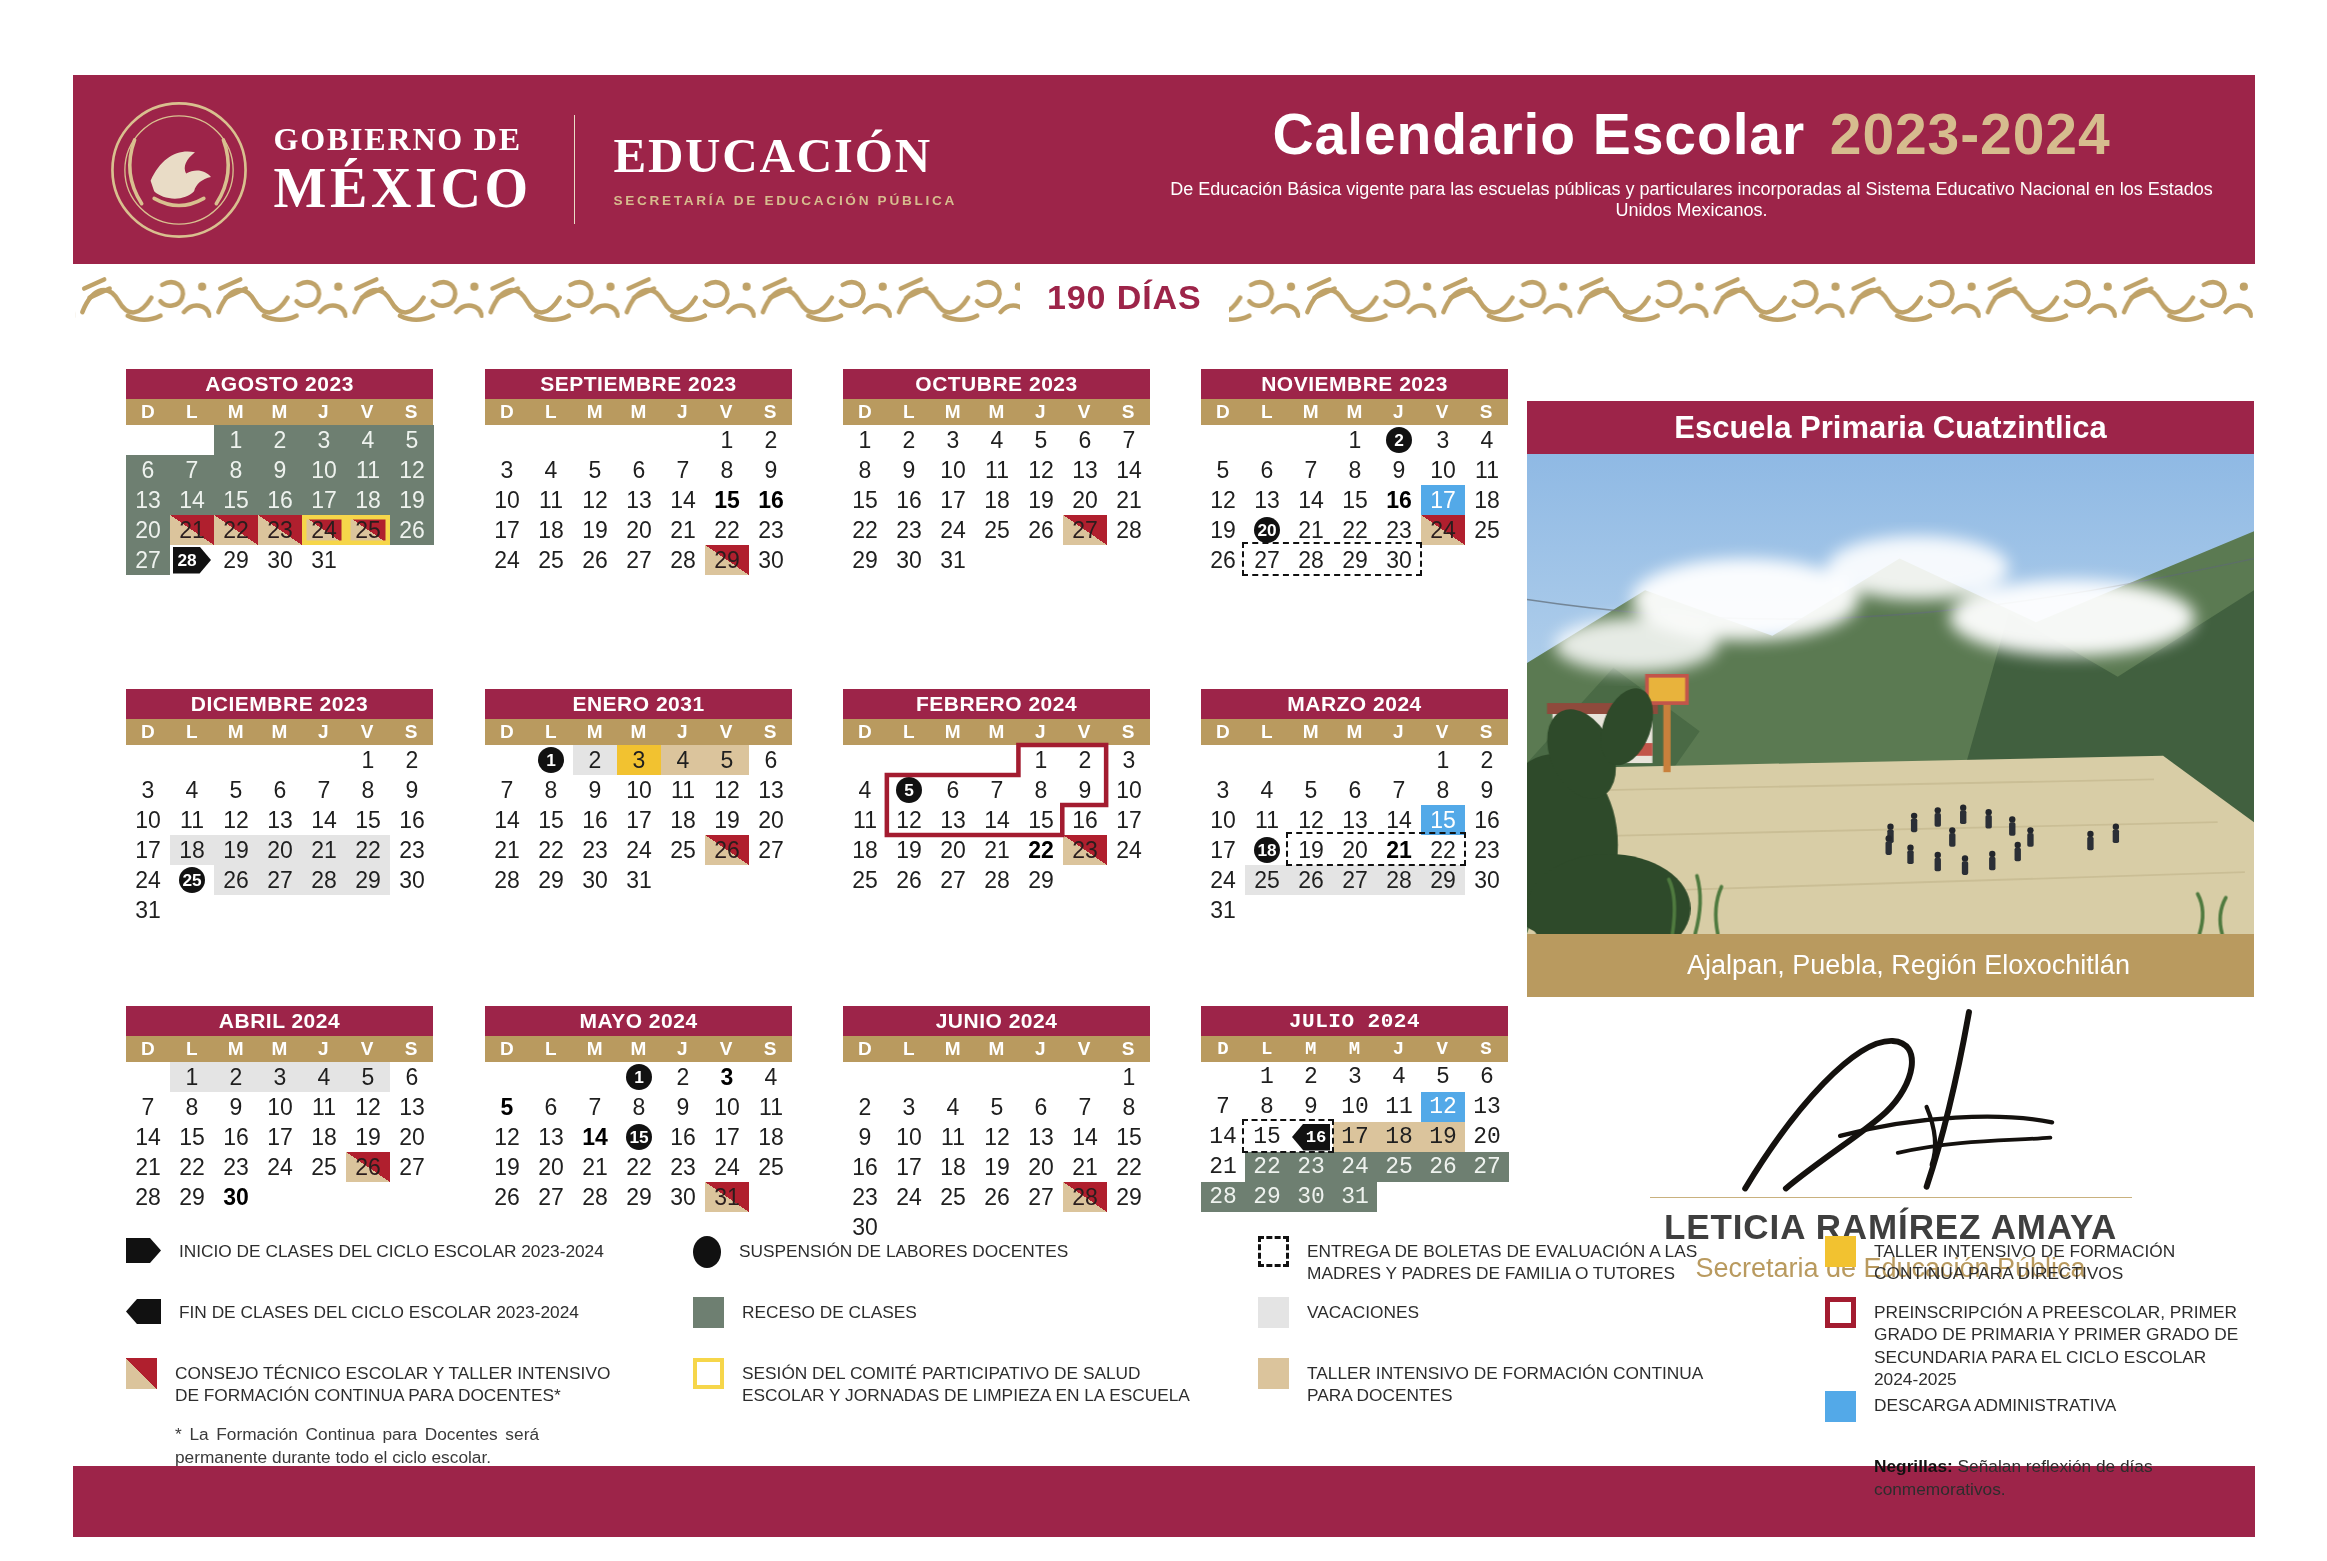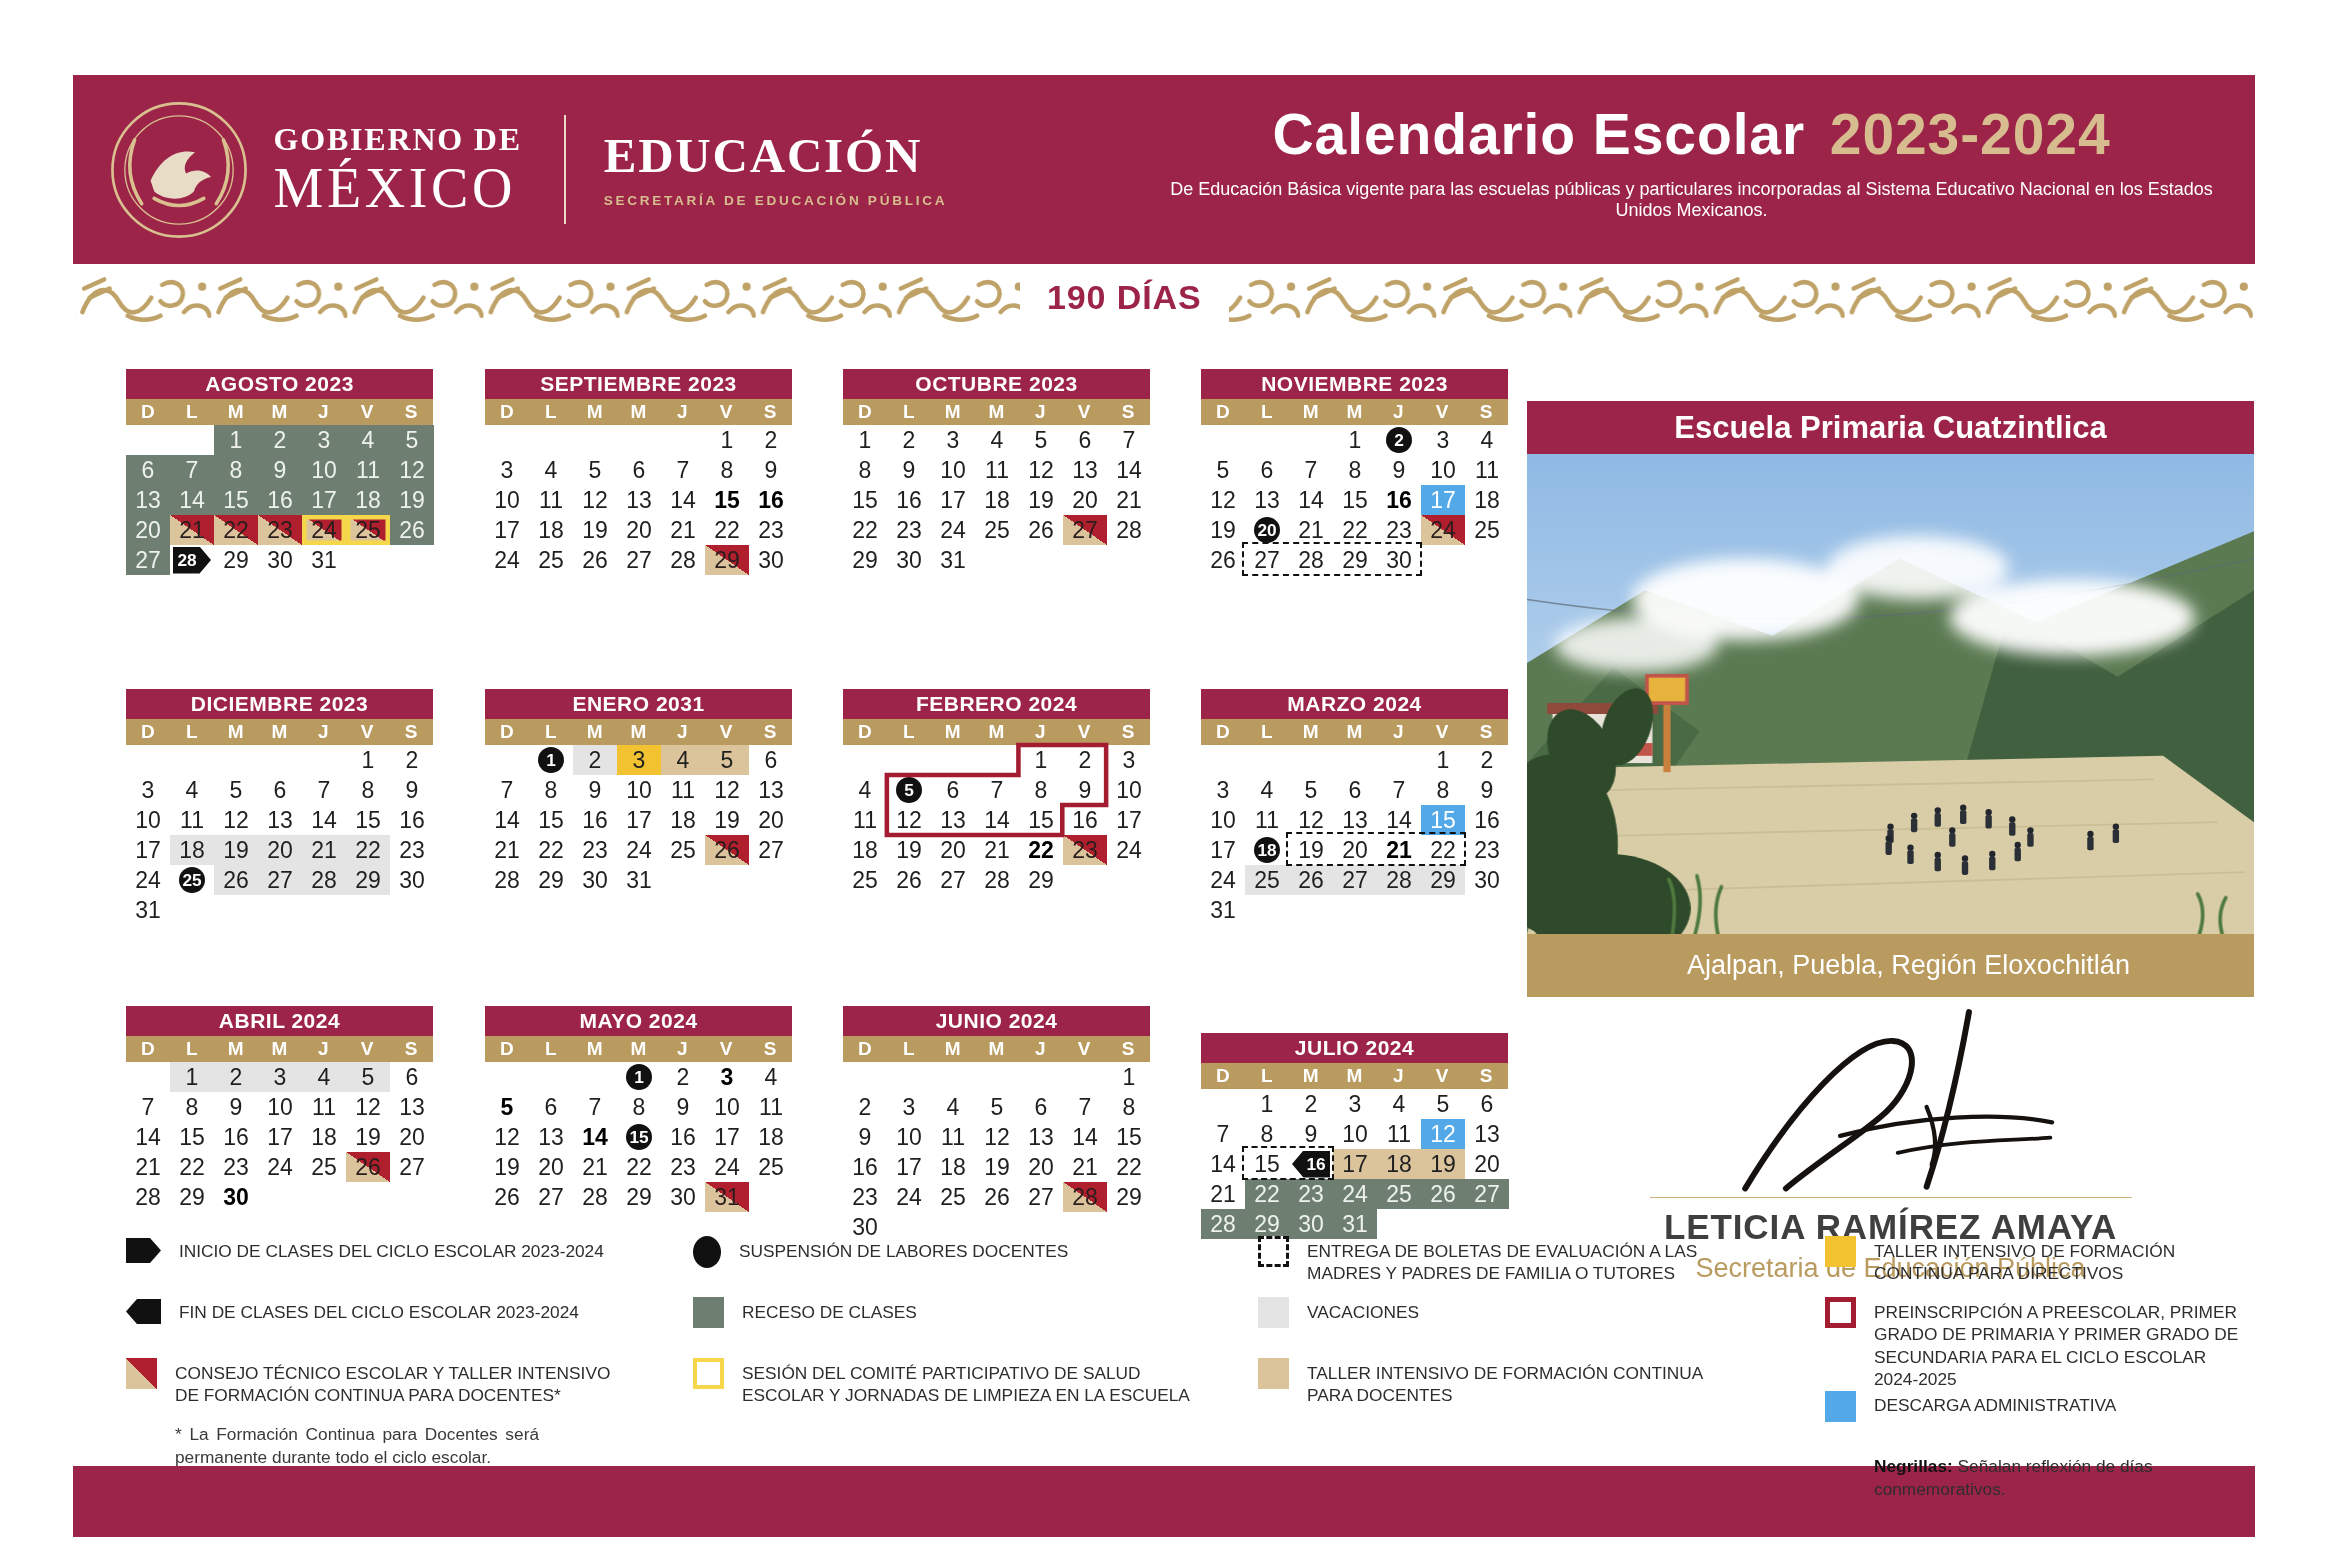--- a/index.html
+++ b/index.html
@@ -5,21 +5,21 @@
   html,body{margin:0;padding:0;background:#fff;}
   .page{position:relative;width:2327px;height:1561px;background:#ffffff;overflow:hidden;
         font-family:"Liberation Sans",sans-serif;-webkit-font-smoothing:antialiased;}
 
   
   .header{position:absolute;left:73px;top:75px;width:2182px;height:189px;background:var(--maroon,#9d2449);
           display:flex;align-items:center;}
   .seal{width:142px;height:142px;margin-left:35px;flex:none;}
   .brand-text{margin-left:23.6px;color:#fff;font-family:"Liberation Serif",serif;line-height:1;}
   .gob1{font-size:32px;font-weight:700;letter-spacing:1.8px;}
-  .gob2{font-size:56px;font-weight:400;letter-spacing:3.6px;margin-top:5.5px;}
+  .gob2{font-size:56px;font-weight:700;letter-spacing:3.6px;margin-top:5.5px;}
   .hdr-divider{width:1.8px;height:109px;background:#e9dcc6;margin:0 38px 0 42px;flex:none;}
   .edu-block{color:#fff;font-family:"Liberation Serif",serif;line-height:1;}
   .edu-main{font-size:49px;font-weight:700;letter-spacing:1.8px;}
   .edu-sub{font-size:13.6px;letter-spacing:2.7px;color:#d6bc8e;margin-top:14.5px;font-family:"Liberation Sans",sans-serif;font-weight:700;}
   .title-block{position:absolute;left:1073px;top:25.5px;width:1091px;text-align:center;color:#fff;}
   .cal-title{font-size:57px;font-weight:700;letter-spacing:0.9px;}
   .cal-title .years{color:#d6bc8e;margin-left:8px;}
   .cal-subtitle{font-size:18px;margin-top:12.7px;color:#fff;}
 
   
@@ -813,21 +813,21 @@
         <div class="cell">29</div>
         <div class="cell">30</div>
         <div class="cell"></div>
         <div class="cell"></div>
         <div class="cell"></div>
         <div class="cell"></div>
         <div class="cell"></div>
         <div class="cell"></div>
       </div>
     </div>
-    <div class="month" style="left: 1201px; top: 1033px;">
+    <div class="month" style="left: 1201px; top: 1006px; font-family: Liberation Mono, monospace;">
       <div class="m-title">JULIO 2024</div>
       <div class="m-days">
         <span>D</span>
         <span>L</span>
         <span>M</span>
         <span>M</span>
         <span>J</span>
         <span>V</span>
         <span>S</span>
       </div>

